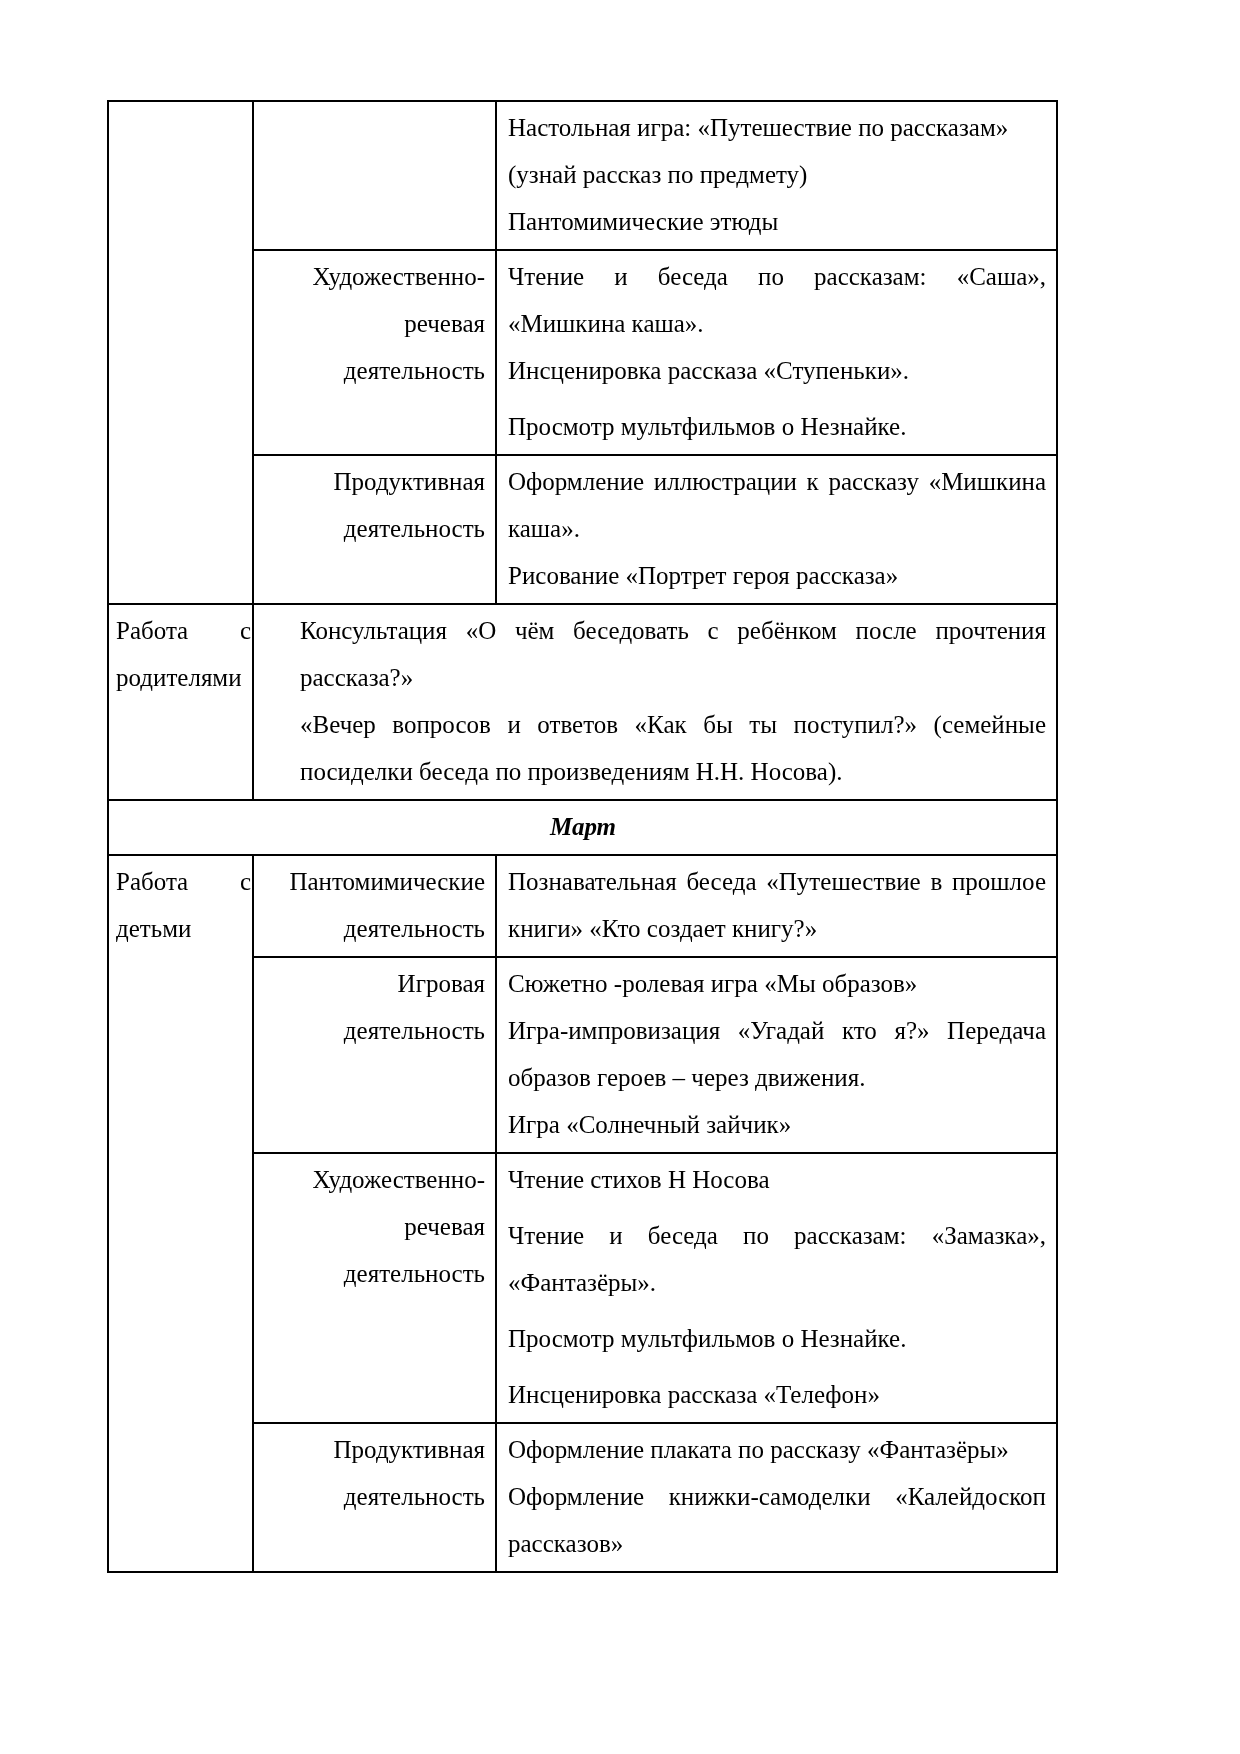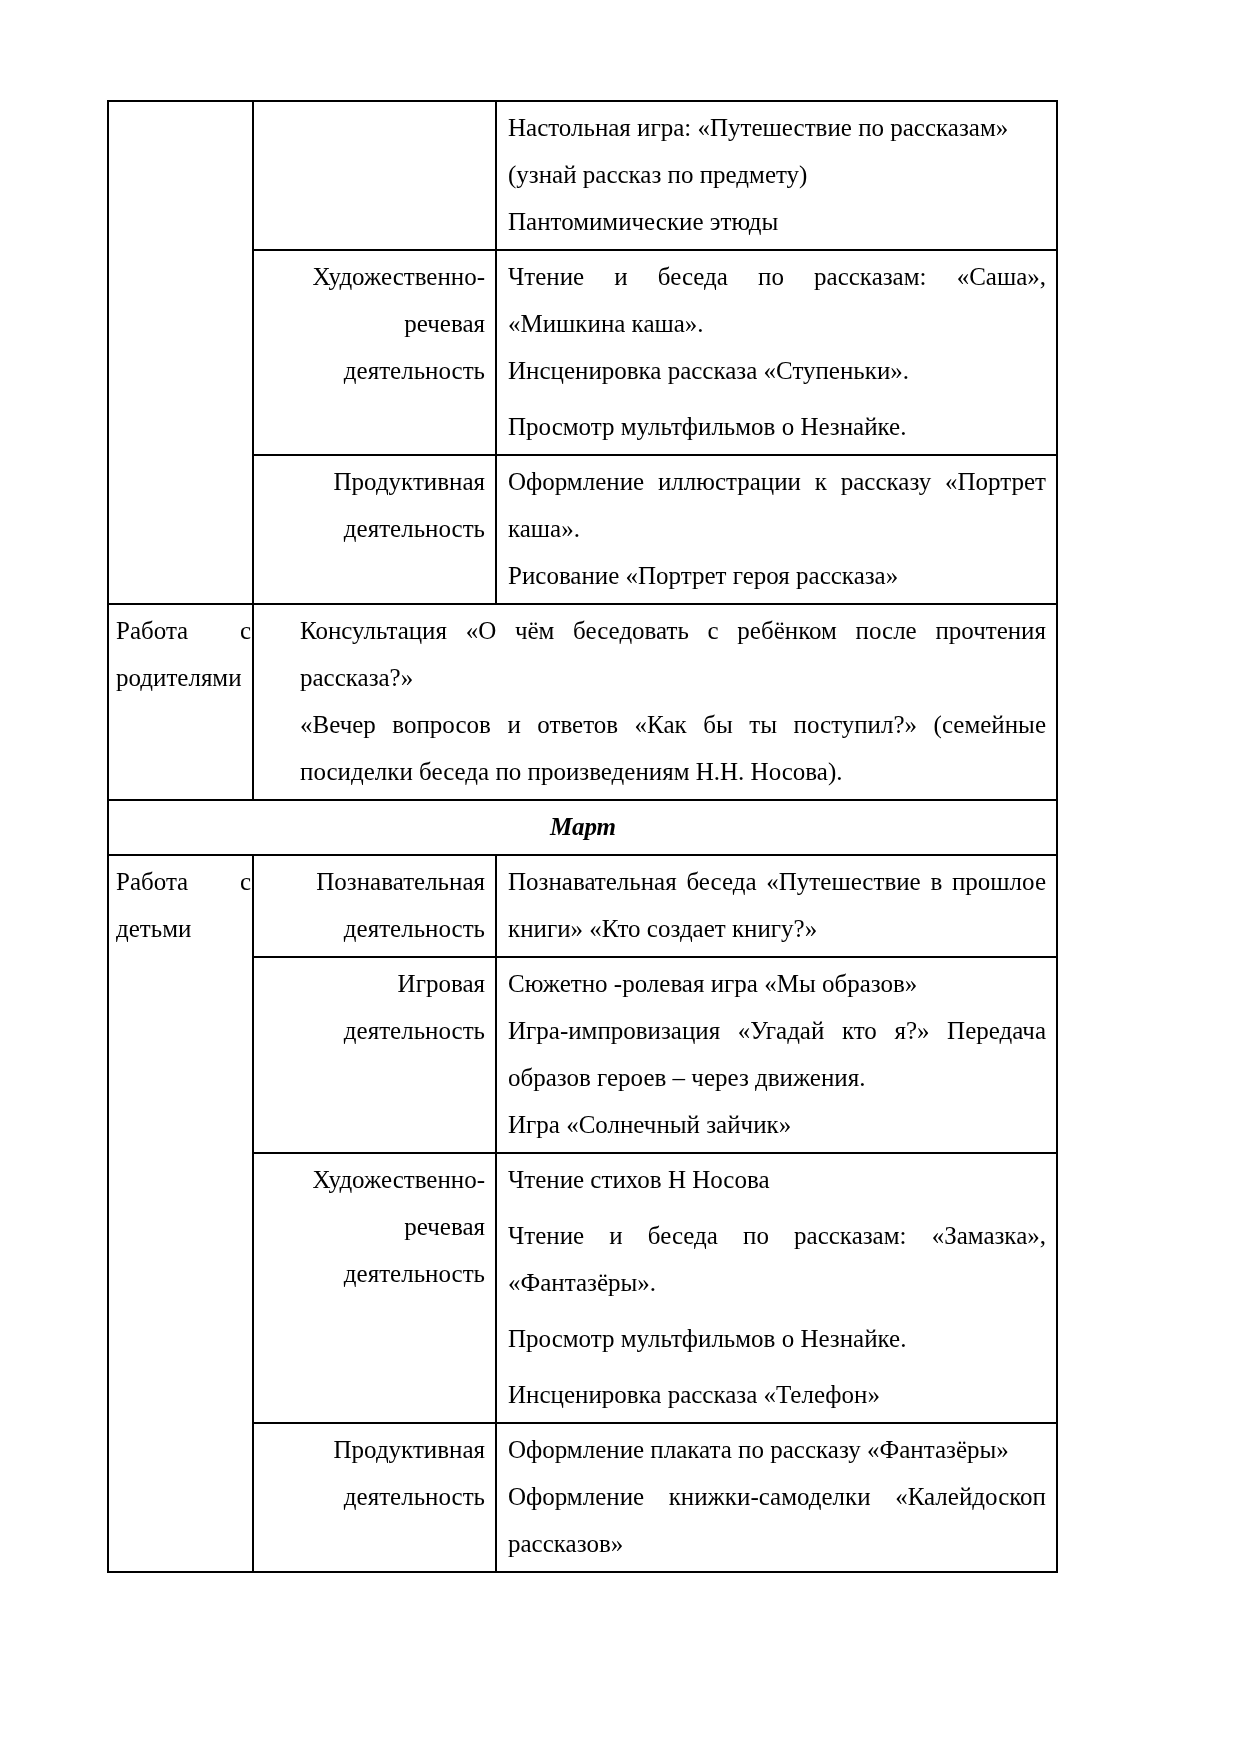--- a/index.html
+++ b/index.html
@@ -77,21 +77,21 @@
           <p>Инсценировка рассказа «Ступеньки».</p>
           <p class="gap">Просмотр мультфильмов о Незнайке.</p>
         </td>
       </tr>
 
       <tr class="r-c">
         <td class="activity">
           <p>Продуктивная деятельность</p>
         </td>
         <td class="content">
-          <p>Оформление иллюстрации к рассказу «Портрет каша».</p>
+          <p>Оформление иллюстрации к рассказу «Мишкина каша».</p>
           <p>Рисование «Портрет героя рассказа»</p>
         </td>
       </tr>
 
       <tr class="r-d">
         <td class="group">
           <p>Работа с родителями</p>
         </td>
         <td class="merged" colspan="2">
           <p>Консультация «О чём беседовать с ребёнком после прочтения рассказа?»</p>
@@ -103,21 +103,21 @@
         <td class="month-cell" colspan="3">
           <span>Март</span>
         </td>
       </tr>
 
       <tr class="r-f">
         <td class="group" rowspan="4">
           <p>Работа с детьми</p>
         </td>
         <td class="activity">
-          <p>Познавательная деятельность</p>
+          <p>Пантомимические деятельность</p>
         </td>
         <td class="content">
           <p>Познавательная беседа «Путешествие в прошлое книги» «Кто создает книгу?»</p>
         </td>
       </tr>
 
       <tr class="r-g">
         <td class="activity">
           <p>Игровая деятельность</p>
         </td>

